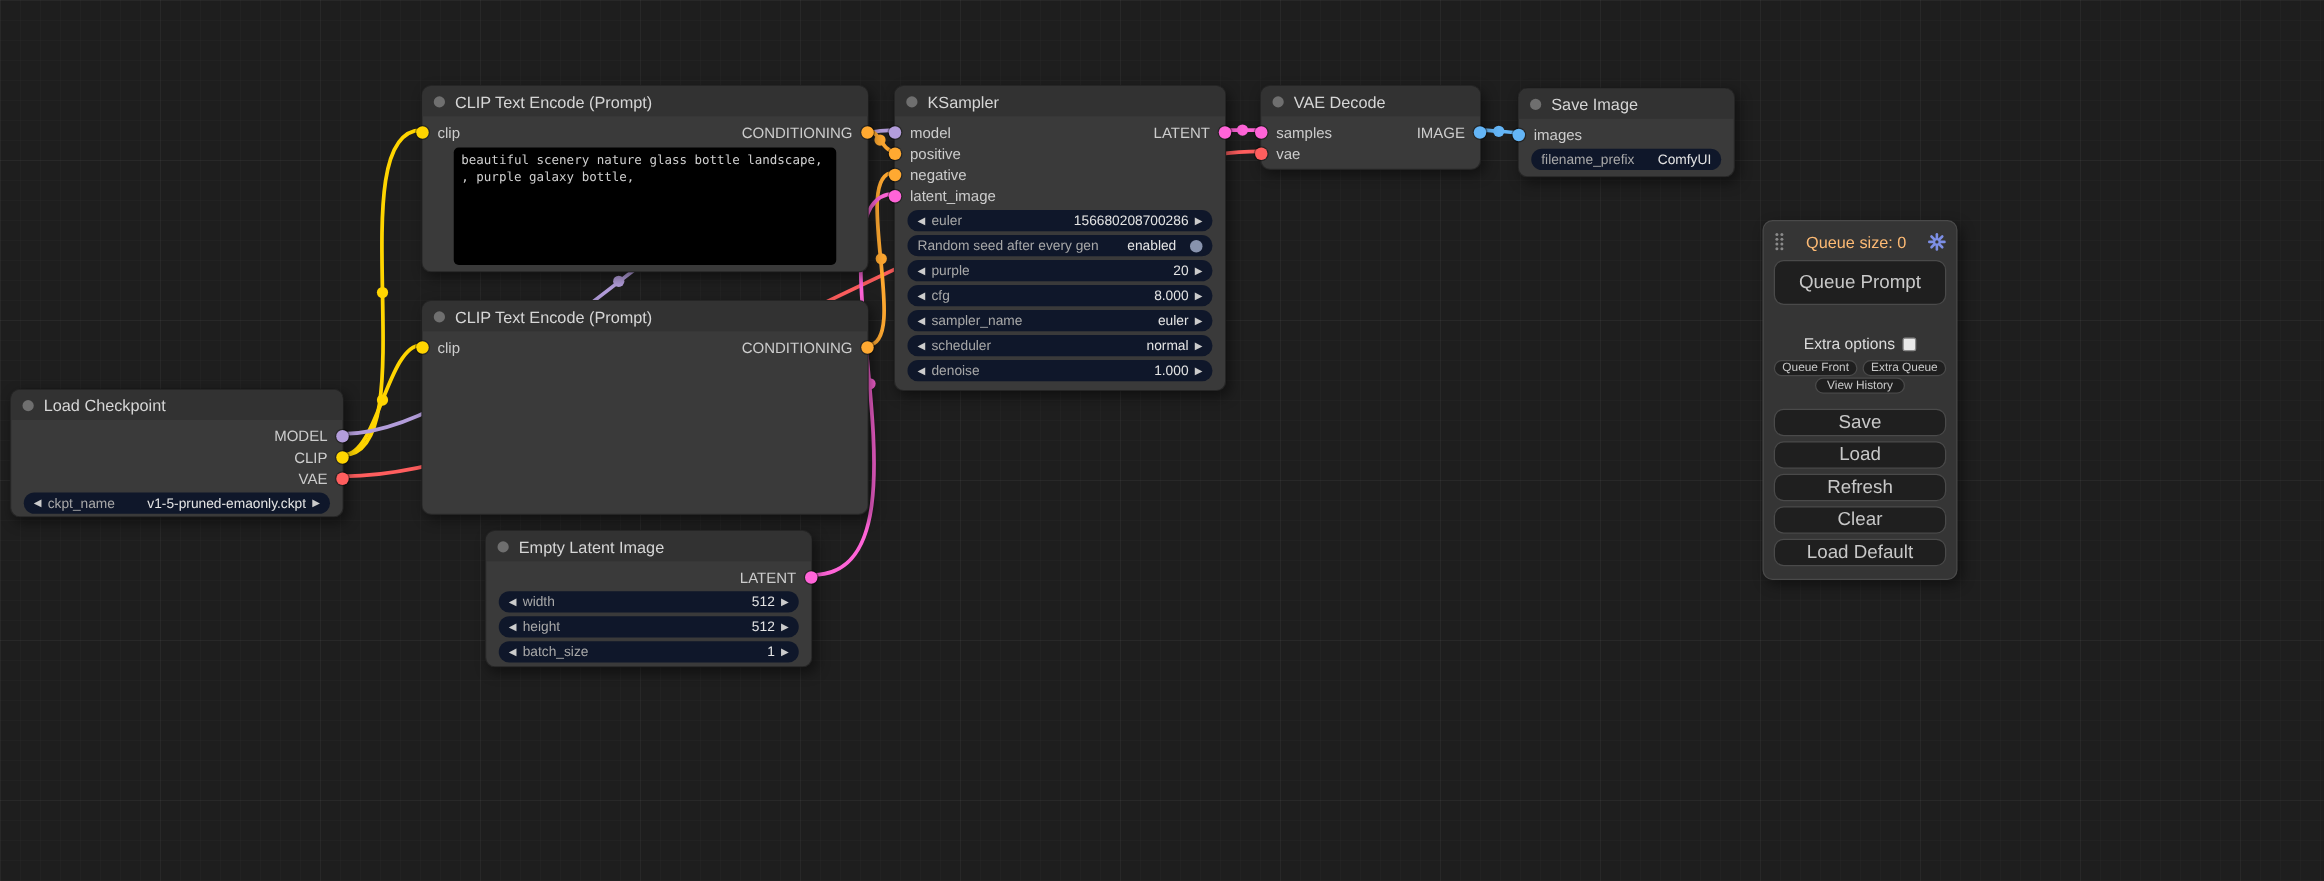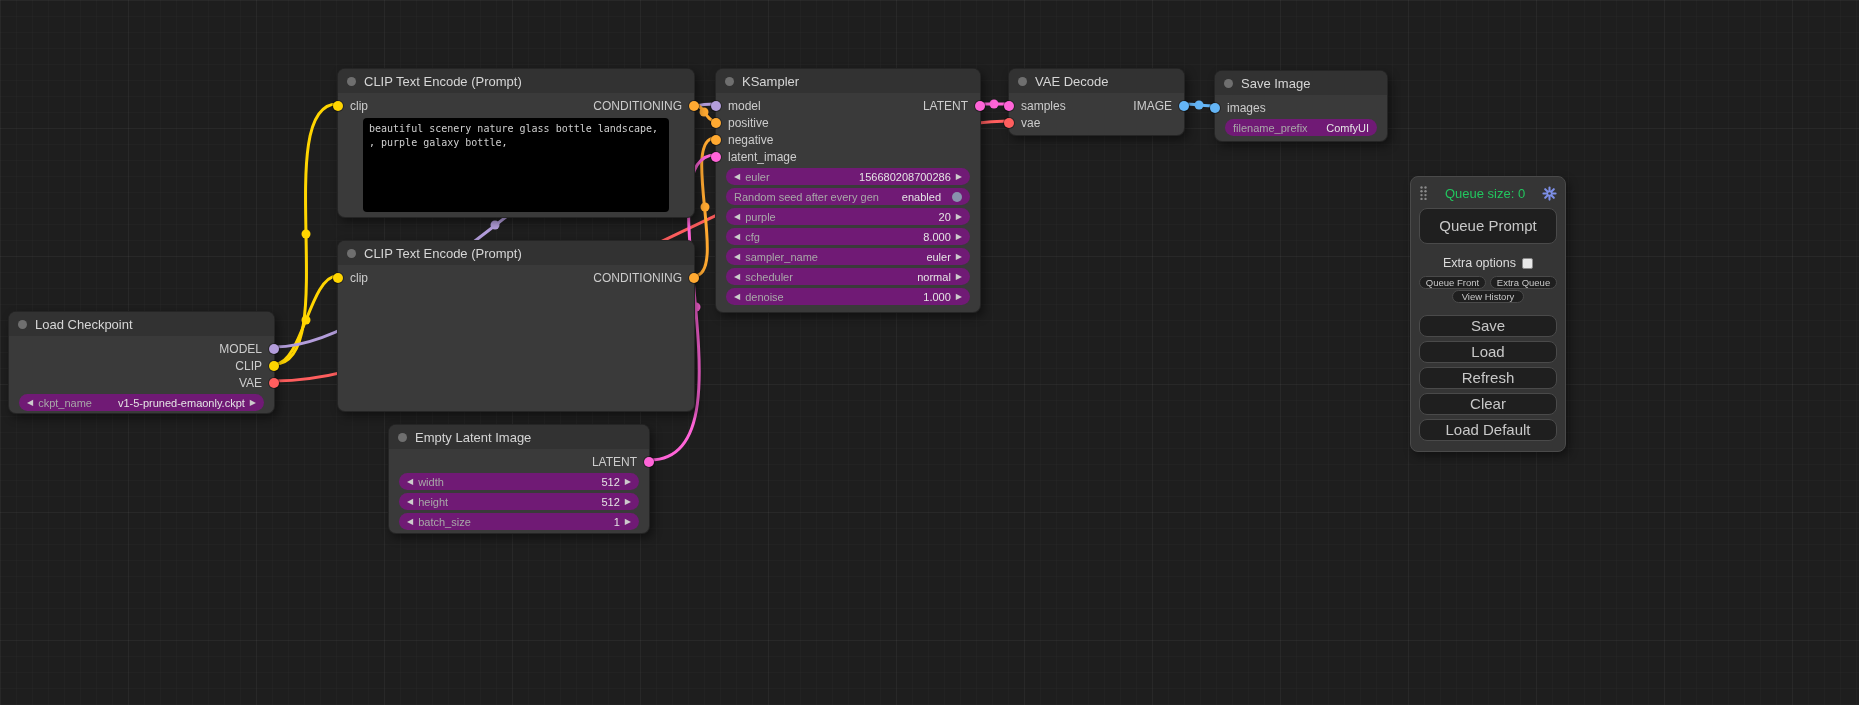--- a/index.html
+++ b/index.html
@@ -40,47 +40,47 @@
   .port.out { right:-5px; }
   .in-label  { margin-left:12px; }
   .out-label { margin-left:auto; margin-right:12px; }
   .prompt-box {
     margin:4px 25px 0; background:#000000; border-radius:4px;
     padding:4px 6px; font-family:"DejaVu Sans Mono",monospace;
     font-size:10px; line-height:1.4; color:#cfcfcf; white-space:pre-wrap;
     overflow:hidden;
   }
   .widget {
-    margin:3px 10px 0; height:17px; background:#701a75;
+    margin:3px 10px 0; height:17px; background:#0f172a;
     border-radius:9px; display:flex; align-items:center;
     padding:0 8px; font-size:11px; gap:5px; white-space:nowrap;
   }
   .widget .arrow { font-size:8px; color:#cccccc; line-height:1; }
   .widget .w-label { color:#a8a8a8; }
   .widget .w-value { margin-left:auto; color:#e4e4e4; }
   .widget.no-arrows { justify-content:space-between; }
   .toggle-dot { width:10px; height:10px; border-radius:50%; margin-left:6px; flex:none; }
 
   .queue-panel {
     position:absolute; left:1410px; top:176px; width:156px; z-index:3;
     background:#353535; border:1px solid #4a4a4a; border-radius:8px;
     box-shadow:3px 4px 10px rgba(0,0,0,0.45);
     padding:8px 8px 10px; color:#d8d8d8;
     display:flex; flex-direction:column;
   }
   .qp-header { display:flex; align-items:center; justify-content:space-between; height:16px; }
-  .qp-size { font-size:13px; color:#22c55e; }
+  .qp-size { font-size:13px; color:#fdba74; }
   .qp-btn {
     display:block; width:100%; height:22px;
     background:#1f1f1f; border:1px solid #4a4a4a; border-radius:8px;
     color:#c8c8c8; font-family:inherit; font-size:15px; line-height:20px;
     text-align:center; cursor:pointer;
   }
   .qp-btn.queue-prompt { margin-top:7px; height:36px; }
-  .extra-row { margin-top:12px; display:flex; align-items:center; justify-content:center; gap:6px; font-size:12.5px; color:#dcdcdc; }
+  .extra-row { margin-top:24px; display:flex; align-items:center; justify-content:center; gap:6px; font-size:12.5px; color:#dcdcdc; }
   .checkbox { width:11px; height:11px; background:#e9e9e9; border:1px solid #8a8a8a; border-radius:2px; }
   .small-row { display:flex; gap:4px; margin-top:6px; }
   .qp-btn.small { height:13px; font-size:9.5px; line-height:11px; border-radius:7px; flex:1; padding:0; }
   .qp-btn.history { flex:none; width:72px; margin:1px auto 0; }
   .qp-btn.save   { margin-top:12px; }
   .qp-btn.stack  { margin-top:4px; }
 </style>
 </head>
 <body>
 

